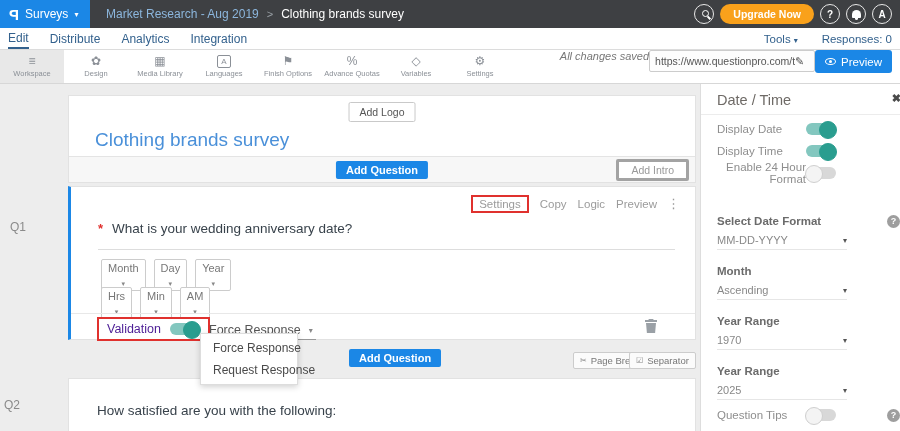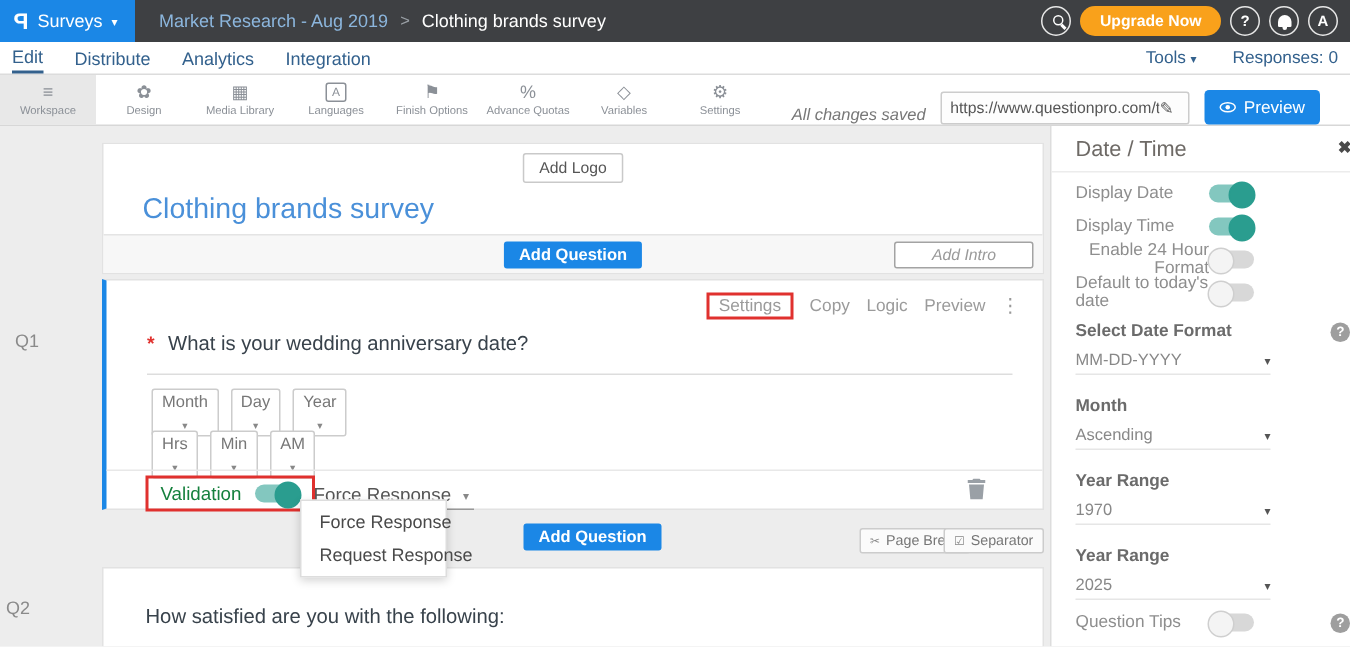--- a/index.html
+++ b/index.html
@@ -32,58 +32,58 @@
   .nav-right .caret { font-size:8px; margin-left:3px; }
   .tools-link, .responses-link { cursor:pointer; }
 
   
   .toolbar { position:absolute; top:50px; left:0; width:900px; height:34px; background:#fff; border-bottom:1px solid #d7d7d7; display:flex; align-items:stretch; z-index:28; }
   .tb-item { width:64px; display:flex; flex-direction:column; align-items:center; justify-content:center; gap:1px; color:#8b9097; cursor:pointer; }
   .tb-item.selected { background:#e8e8e8; }
   .tb-icon { font-size:12px; line-height:13px; }
   .tb-icon-box { font-size:8px; line-height:9px; border:1px solid #8b9097; border-radius:2px; padding:1px 3px; }
   .tb-label { font-size:7.5px; }
-  .toolbar-right { margin-left:auto; display:flex; align-items:flex-end; gap:10px; padding-right:20px; }
+  .toolbar-right { margin-left:auto; display:flex; align-items:flex-start; padding-right:8px; }
   .saved-status { font-size:11px; font-style:italic; color:#777; }
   .url-wrap { display:flex; align-items:center; border:1px solid #ccc; background:#fdfdfd; border-radius:2px; height:22px; width:166px; padding:0 5px; }
   .url-input { border:none; outline:none; background:transparent; font-size:10.5px; color:#555; width:140px; font-family:"Liberation Sans", sans-serif; }
   .pencil { font-size:11px; color:#555; cursor:pointer; }
   .preview-btn { background:#1b87e6; color:#fff; border:none; border-radius:3px; height:23px; padding:0 10px; font-size:11.5px; display:flex; align-items:center; gap:5px; cursor:pointer; font-family:"Liberation Sans", sans-serif; }
   .eye { display:inline-block; width:11px; height:7px; border:1.5px solid #fff; border-radius:50%; position:relative; }
   .eye::after { content:""; position:absolute; left:3px; top:1px; width:3px; height:3px; border-radius:50%; background:#fff; }
 
   
   .content { position:absolute; top:84px; left:0; width:900px; height:347px; background:#ededed; }
   .qlabel { position:absolute; font-size:12px; color:#8a8a8a; }
   .card { position:absolute; background:#fff; border:1px solid #e2e2e2; }
 
   
   .title-card { left:68px; top:11px; width:628px; height:88px; }
   .add-logo { position:absolute; top:6px; left:50%; transform:translateX(-50%); background:#fff; border:1px solid #c9c9c9; border-radius:2px; padding:3px 10px; font-size:10.5px; color:#555; cursor:pointer; }
   .survey-title { position:absolute; left:26px; top:33px; font-size:19px; color:#4a90d9; }
   .card-band { position:absolute; bottom:0; left:0; right:0; height:26px; background:#f7f7f7; border-top:1px solid #e4e4e4; }
   .add-question-btn { position:absolute; left:50%; top:50%; transform:translate(-50%,-50%); background:#1b87e6; color:#fff; border-radius:2px; padding:3px 10px; font-size:11px; font-weight:bold; cursor:pointer; white-space:nowrap; }
-  .add-intro { position:absolute; right:6px; top:50%; transform:translateY(-50%); background:#fff; border:1px solid #a3a3a3; border-radius:2px; padding:2px 24px; font-size:10.5px; color:#999; cursor:pointer;font-style:italic; }
+  .add-intro { position:absolute; right:6px; top:50%; transform:translateY(-50%); background:#fff; border:3px solid #a3a3a3; border-radius:2px; padding:2px 12px; font-size:10.5px; color:#999; cursor:pointer; }
 
   
   .q1-card { left:68px; top:102px; width:628px; height:154px; border-left:3px solid #1b87e6; }
   .q-actions { position:absolute; top:11px; right:38px; display:flex; align-items:center; gap:11px; font-size:11.5px; color:#9b9b9b; }
   .q-action { cursor:pointer; }
   .q-action.boxed { border:2px solid #e0312e; padding:1px 6px; margin:-3px 0; }
   .dots-menu { position:absolute; top:9px; right:15px; color:#999; font-size:13px; cursor:pointer; }
   .q-text-row { position:absolute; left:27px; top:34px; right:20px; border-bottom:1px solid #ddd; padding-bottom:13px; display:flex; gap:9px; align-items:baseline; cursor:text; }
   .req-star { color:#e0312e; font-size:13px; font-weight:bold; }
   .q-text { color:#38424b; font-size:13.5px; }
   .sel-row1 { position:absolute; left:30px; top:72px; display:flex; gap:8px; }
   .sel-row2 { position:absolute; left:30px; top:100px; display:flex; gap:8px; }
   .mini-select { border:1px solid #ccc; border-radius:2px; padding:2px 6px; font-size:11px; color:#777; background:#fff; display:flex; align-items:center; gap:6px; cursor:pointer;flex-direction:column; }
   .mini-select .caret { font-size:7px; color:#888; }
   .q1-divider { position:absolute; top:126px; left:0; right:0; border-top:1px solid #e8e8e8; }
   .validation-box { position:absolute; left:26px; top:130px; border:2px solid #e0312e; padding:3px 8px; display:flex; align-items:center; gap:9px; }
-  .validation-label { font-size:12.5px; color:#15803d; }
+  .validation-label { font-size:12.5px; color:#4c1d95; }
   .force-trigger { position:absolute; left:137px; top:136px; display:flex; align-items:center; gap:8px; border-bottom:1px solid #999; padding:0 3px 2px 1px; font-size:12.5px; color:#555; cursor:pointer; }
   .force-trigger .caret { font-size:8px; color:#888; }
   .trash-btn { position:absolute; right:38px; top:132px; cursor:pointer; }
 
   
   .toggle { width:30px; height:12px; border-radius:6px; background:#d8d8d8; position:relative; cursor:pointer; flex:none; }
   .toggle::after { content:""; position:absolute; width:16px; height:16px; border-radius:50%; top:-2px; left:-1px; background:#f4f4f4; border:1px solid #cfcfcf; }
   .toggle.on { background:#83c7bf; }
   .toggle.on::after { left:auto; right:-1px; background:#2a9d8f; border-color:#2a9d8f; }
 
@@ -300,24 +300,20 @@
       <span class="toggle on"></span>
     </div>
     <div class="sb-row" style="top:58px;">
       <span class="sb-toggle-label">Display Time</span>
       <span class="toggle on"></span>
     </div>
     <div class="sb-row" style="top:80px;text-align:right;">
       <span class="sb-toggle-label">Enable 24 Hour Format</span>
       <span class="toggle"></span>
     </div>
-    <div class="sb-row" style="top:102px;">
-      <span class="sb-toggle-label">Default to today's date</span>
-      <span class="toggle"></span>
-    </div>
 
     <div class="sb-row" style="top:128px;">
       <span class="sb-field-label">Select Date Format</span>
       <span class="help-circle">?</span>
     </div>
     <div class="sb-select" style="top:150px;">
       <span>MM-DD-YYYY</span>
       <span class="caret">▾</span>
     </div>
 

